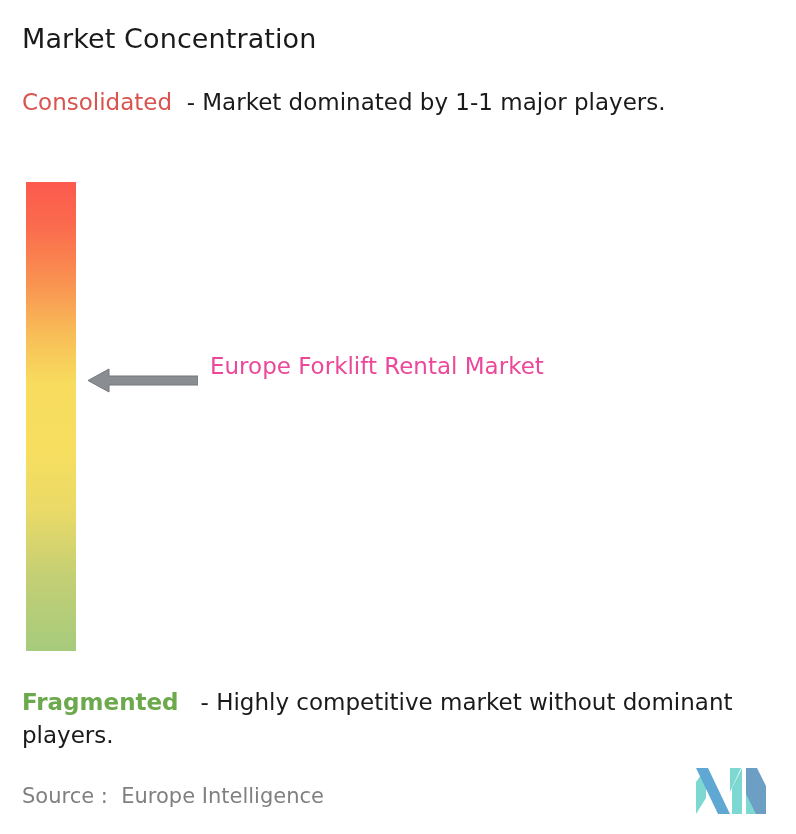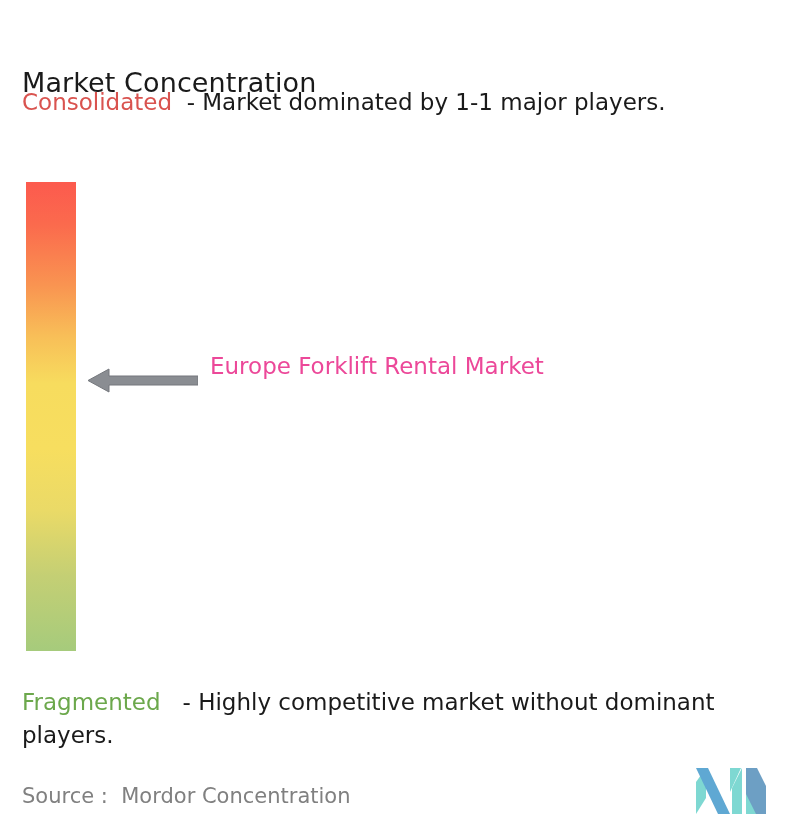--- a/index.html
+++ b/index.html
@@ -18,21 +18,20 @@
 
   .page-title {
     position: absolute;
     left: 22px;
     top: 22px;
     font-size: 27px;
     line-height: 34px;
     color: #1a1a1a;
     letter-spacing: 0.1px;
     white-space: nowrap;
-    margin-top: 44px;
   }
 
   .legend-top {
     position: absolute;
     left: 22px;
     top: 86px;
     width: 760px;
     font-size: 23px;
     line-height: 33px;
     color: #1a1a1a;
@@ -45,20 +44,21 @@
     font-size: 23px;
     line-height: 33px;
     color: #1a1a1a;
   }
   .kw-consolidated {
     color: #d9534f;
     margin-top: 22px;
   }
   .kw-fragmented {
     color: #6ca84c;
+    font-weight: bold;
   }
   .kw-sep {
     white-space: pre;
   }
 
   .gradient-bar {
     position: absolute;
     left: 26px;
     top: 182px;
     width: 50px;
@@ -123,21 +123,21 @@
 <div class="pointer-arrow">
   <svg width="110" height="29" viewBox="0 0 110 29" xmlns="http://www.w3.org/2000/svg">
     <polygon points="0,14.5 21,3 21,10 110,10 110,19 21,19 21,26" fill="#8a8d92" stroke="#74777c" stroke-width="1"></polygon>
   </svg>
 </div>
 
 <div class="pointer-label">Europe Forklift Rental Market</div>
 
 <div class="legend-bottom"><span class="kw-fragmented">Fragmented</span><span class="kw-sep">   </span><span>- Highly competitive market without dominant players.</span></div>
 
-<div class="source-line">Source :  Mordor Concentration</div>
+<div class="source-line">Source :  Europe Intelligence</div>
 
 <div class="brand-logo">
   <svg width="70" height="46" viewBox="0 0 70 46" xmlns="http://www.w3.org/2000/svg">
 
     <polygon points="0,46 0,14 10,0 10,30" fill="#7ed8d2"></polygon>
 
     <polygon points="0,0 12,0 34,46 22,46" fill="#5fa8d3"></polygon>
 
     <polygon points="34,0 45,0 34,24" fill="#7ed8d2"></polygon>
 

